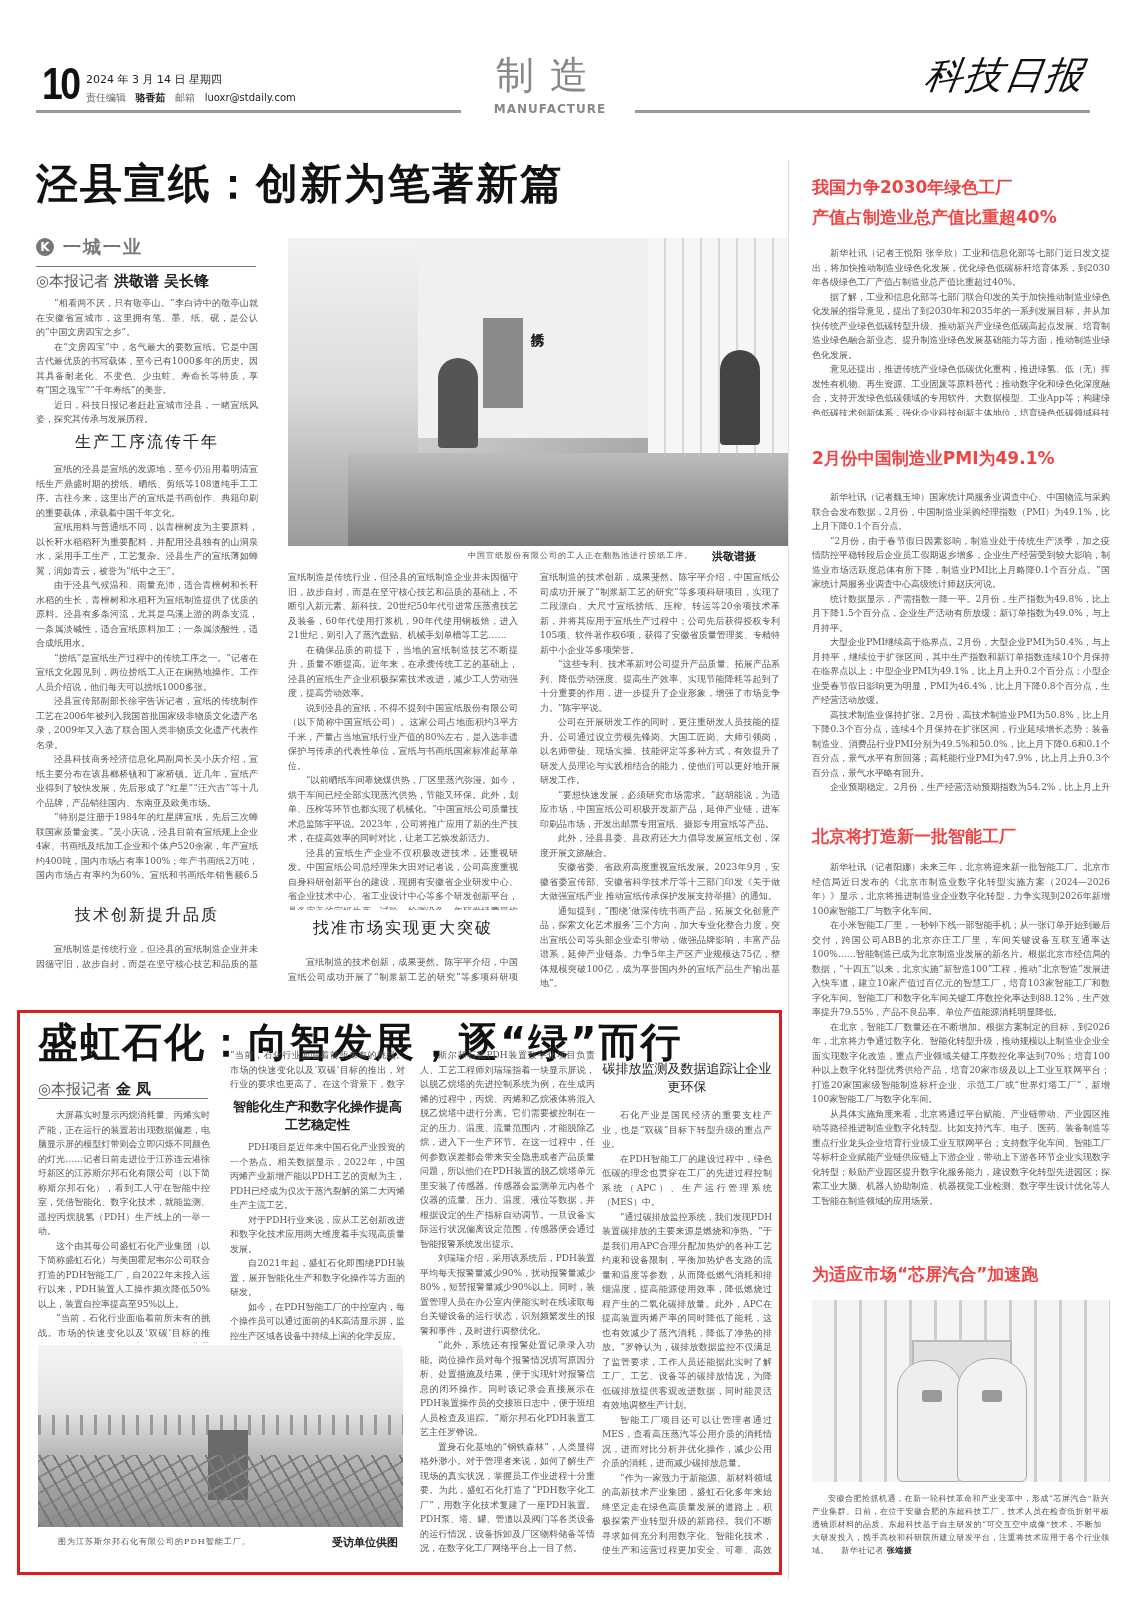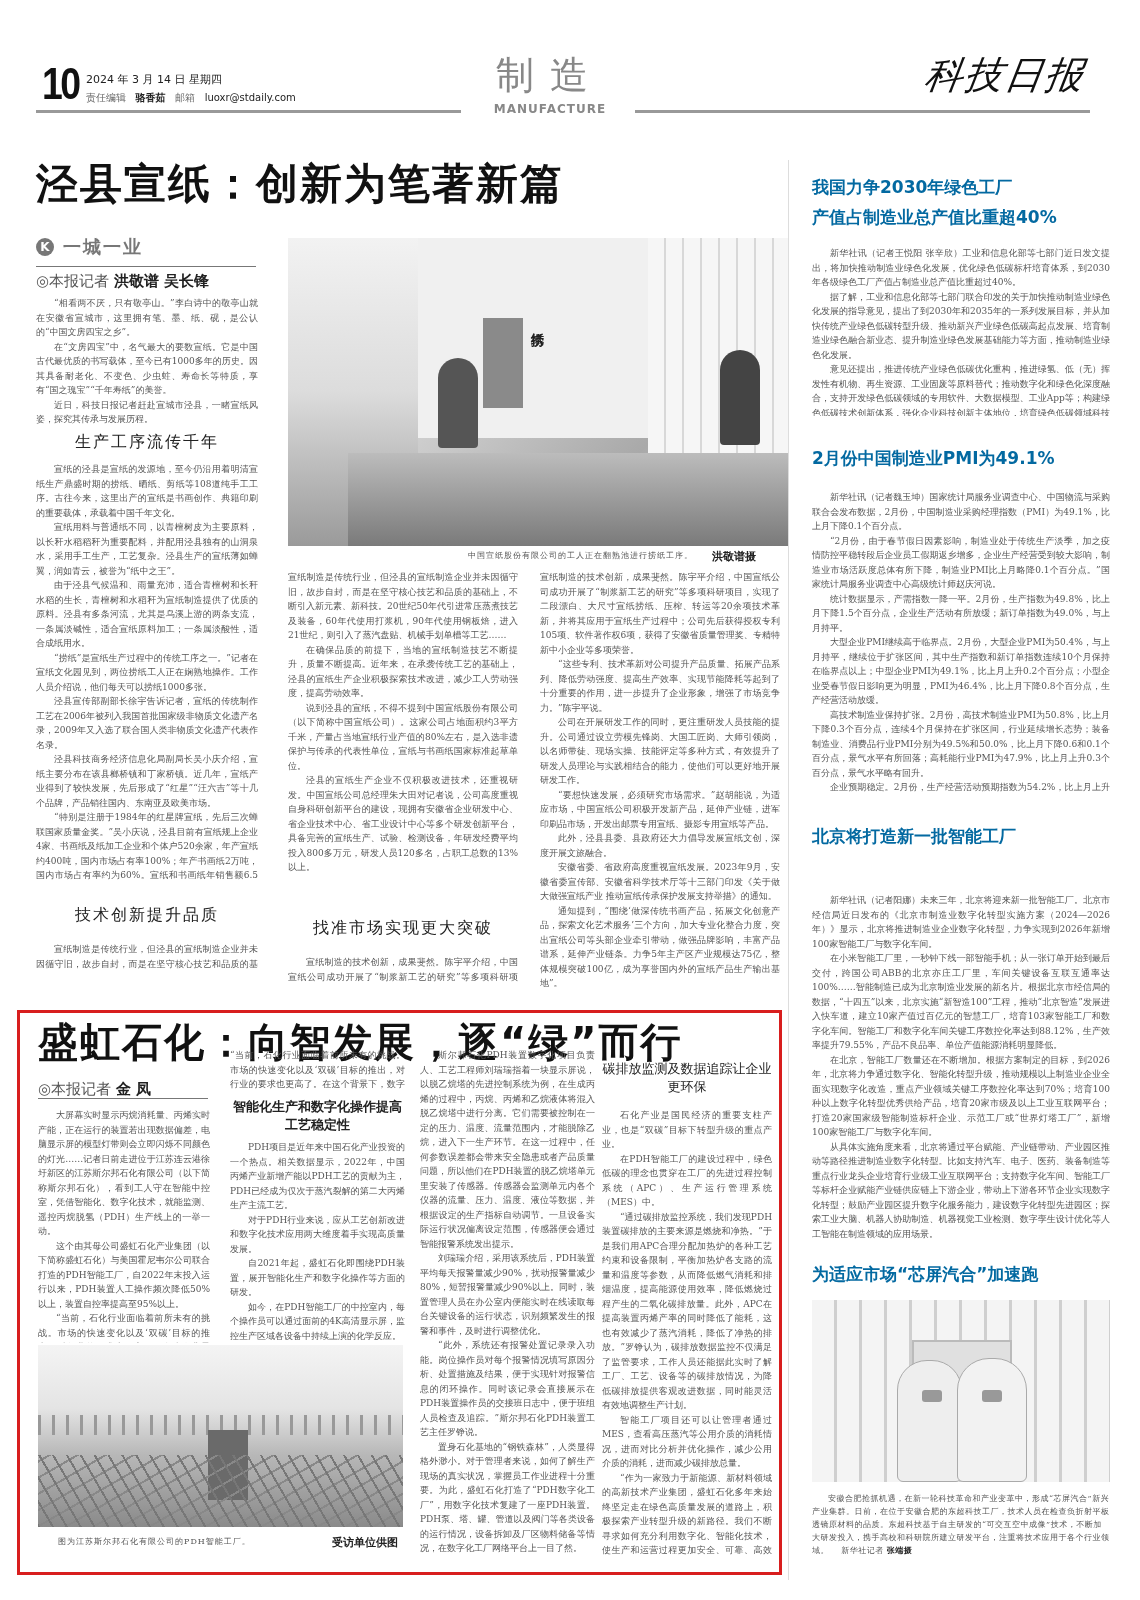--- a/index.html
+++ b/index.html
@@ -12,21 +12,21 @@
 .date-line{left:86px;top:72px;font-family:"DejaVu Sans",sans-serif;font-size:11px;color:#222}
 .editor-line{left:86px;top:91px;font-family:"DejaVu Sans",sans-serif;font-size:10px;color:#666}
 .editor-line b{color:#222;font-weight:700}
 .rule-l{left:36px;top:110px;width:425px;height:3px;background:#999}
 .rule-r{left:635px;top:110px;width:455px;height:3px;background:#999}
 .section-cn{left:470px;top:50px;width:160px;text-align:center;font-family:"DejaVu Sans",sans-serif;font-weight:400;font-size:38px;color:#888;letter-spacing:16px}
 .section-en{left:470px;top:102px;width:160px;text-align:center;font-family:"DejaVu Sans",sans-serif;font-weight:700;font-size:12px;color:#888;letter-spacing:1px}
 .logo{left:925px;top:50px;font-family:"DejaVu Serif",serif;font-style:italic;font-size:38px;color:#111;letter-spacing:2px;transform:skewX(-8deg)}
 
 .h-main{font-family:"DejaVu Sans",sans-serif;font-weight:700;color:#111;letter-spacing:2px}
-.h-side{font-family:"DejaVu Sans",sans-serif;font-weight:700;color:#0369a1}
+.h-side{font-family:"DejaVu Sans",sans-serif;font-weight:700;color:#ef4444}
 .subhead{font-family:"DejaVu Sans",sans-serif;font-size:16px;color:#222;text-align:center;letter-spacing:2px}
 .body-text{font-size:9px;line-height:14.5px;color:#555;text-align:justify}
 .body-text p{text-indent:2em}
 .caption{font-family:"DejaVu Serif",serif;font-size:8px;color:#555;letter-spacing:1px}
 .credit{font-family:"DejaVu Sans",sans-serif;font-size:11px;color:#222;font-weight:700}
 .byline{font-family:"DejaVu Serif",serif;font-size:15px;color:#555}
 .byline b{font-family:"DejaVu Sans",sans-serif;color:#222}
 .photo{background:linear-gradient(135deg,#e8e8e8 0%,#cfcfcf 40%,#a9a9a9 70%,#d8d8d8 100%);overflow:hidden}
 .kbadge{display:inline-block;width:18px;height:18px;border-radius:50%;background:#777;color:#fff;font-family:"DejaVu Sans",sans-serif;font-weight:700;font-size:12px;text-align:center;line-height:18px;vertical-align:middle}
 .red-box{left:17px;top:1010px;width:765px;height:565px;border:3px solid #d81e1e}
@@ -92,20 +92,21 @@
   <div style="position:absolute;left:150px;top:120px;width:40px;height:90px;border-radius:20px 20px 4px 4px;background:#555"></div>
   <div style="position:absolute;left:432px;top:112px;width:40px;height:95px;border-radius:20px 20px 4px 4px;background:#444"></div>
 </div>
 <div class="abs caption" style="left:468px;top:550px">中国宣纸股份有限公司的工人正在翻熟池进行捞纸工序。</div>
 <div class="abs credit" style="left:712px;top:549px">洪敬谱摄</div>
 
 <div class="abs body-text" style="left:288px;top:570px;width:230px;height:340px;overflow:hidden">
   <p style="text-indent:0">宣纸制造是传统行业，但泾县的宣纸制造企业并未因循守旧，故步自封，而是在坚守核心技艺和品质的基础上，不断引入新元素、新科技。20世纪50年代引进常压蒸煮技艺及装备，60年代使用打浆机，90年代使用钢板焙，进入21世纪，则引入了蒸汽盘贴、机械手划单槽等工艺……</p>
   <p>在确保品质的前提下，当地的宣纸制造技艺不断提升，质量不断提高。近年来，在承袭传统工艺的基础上，泾县的宣纸生产企业积极探索技术改进，减少工人劳动强度，提高劳动效率。</p>
   <p>说到泾县的宣纸，不得不提到中国宣纸股份有限公司（以下简称中国宣纸公司）。这家公司占地面积约3平方千米，产量占当地宣纸行业产值的80%左右，是入选非遗保护与传承的代表性单位，宣纸与书画纸国家标准起草单位。</p>
+  <p>“以前晒纸车间靠烧煤供热，厂区里蒸汽弥漫。如今，烘干车间已经全部实现蒸汽供热，节能又环保。此外，划单、压榨等环节也都实现了机械化。”中国宣纸公司质量技术总监陈宇平说。2023年，公司将推广应用了新的生产技术，在提高效率的同时对比，让老工艺焕发新活力。</p>
   <p>泾县的宣纸生产企业不仅积极改进技术，还重视研发。中国宣纸公司总经理朱大田对记者说，公司高度重视自身科研创新平台的建设，现拥有安徽省企业研发中心、省企业技术中心、省工业设计中心等多个研发创新平台，具备完善的宣纸生产、试验、检测设备，年研发经费平均投入800多万元，研发人员120多名，占职工总数的13%以上。</p>
 </div>
 <div class="abs subhead" style="left:288px;top:918px;width:230px">找准市场实现更大突破</div>
 <div class="abs body-text" style="left:288px;top:955px;width:230px;height:30px;overflow:hidden">
   <p>宣纸制造的技术创新，成果斐然。陈宇平介绍，中国宣纸公司成功开展了“制浆新工艺的研究”等多项科研项目，实现了二段漂白、大尺寸宣纸捞纸、压榨、转运等20余项技术革新，并将其应用于宣纸生产过程中；公司先后获得授权专利105项、软件著作权6项，获得了安徽省质量管理奖、专精特新中小企业等多项荣誉。</p>
 </div>
 
 <div class="abs body-text" style="left:540px;top:570px;width:240px;height:420px;overflow:hidden">
   <p style="text-indent:0">宣纸制造的技术创新，成果斐然。陈宇平介绍，中国宣纸公司成功开展了“制浆新工艺的研究”等多项科研项目，实现了二段漂白、大尺寸宣纸捞纸、压榨、转运等20余项技术革新，并将其应用于宣纸生产过程中；公司先后获得授权专利105项、软件著作权6项，获得了安徽省质量管理奖、专精特新中小企业等多项荣誉。</p>
   <p>“这些专利、技术革新对公司提升产品质量、拓展产品系列、降低劳动强度、提高生产效率、实现节能降耗等起到了十分重要的作用，进一步提升了企业形象，增强了市场竞争力。”陈宇平说。</p>
@@ -182,21 +183,21 @@
   <p>新华社讯（记者魏玉坤）国家统计局服务业调查中心、中国物流与采购联合会发布数据，2月份，中国制造业采购经理指数（PMI）为49.1%，比上月下降0.1个百分点。</p>
   <p>“2月份，由于春节假日因素影响，制造业处于传统生产淡季，加之疫情防控平稳转段后企业员工假期返乡增多，企业生产经营受到较大影响，制造业市场活跃度总体有所下降，制造业PMI比上月略降0.1个百分点。”国家统计局服务业调查中心高级统计师赵庆河说。</p>
   <p>统计数据显示，产需指数一降一平。2月份，生产指数为49.8%，比上月下降1.5个百分点，企业生产活动有所放缓；新订单指数为49.0%，与上月持平。</p>
   <p>大型企业PMI继续高于临界点。2月份，大型企业PMI为50.4%，与上月持平，继续位于扩张区间，其中生产指数和新订单指数连续10个月保持在临界点以上；中型企业PMI为49.1%，比上月上升0.2个百分点；小型企业受春节假日影响更为明显，PMI为46.4%，比上月下降0.8个百分点，生产经营活动放缓。</p>
   <p>高技术制造业保持扩张。2月份，高技术制造业PMI为50.8%，比上月下降0.3个百分点，连续4个月保持在扩张区间，行业延续增长态势；装备制造业、消费品行业PMI分别为49.5%和50.0%，比上月下降0.6和0.1个百分点，景气水平有所回落；高耗能行业PMI为47.9%，比上月上升0.3个百分点，景气水平略有回升。</p>
   <p>企业预期稳定。2月份，生产经营活动预期指数为54.2%，比上月上升0.2个百分点，表明企业对春节后市场发展信心有所增强。</p>
 
 </div>
 
 <div class="abs h-side" style="left:812px;top:824px;width:300px;font-size:17px;line-height:24px">北京将打造新一批智能工厂</div>
-<div class="abs body-text" style="left:812px;top:893px;width:298px;height:360px;overflow:hidden">
+<div class="abs body-text" style="left:812px;top:860px;width:298px;height:360px;overflow:hidden">
   <p>新华社讯（记者阳娜）未来三年，北京将迎来新一批智能工厂。北京市经信局近日发布的《北京市制造业数字化转型实施方案（2024—2026年）》显示，北京将推进制造业企业数字化转型，力争实现到2026年新增100家智能工厂与数字化车间。</p>
   <p>在小米智能工厂里，一秒钟下线一部智能手机；从一张订单开始到最后交付，跨国公司ABB的北京亦庄工厂里，车间关键设备互联互通率达100%……智能制造已成为北京制造业发展的新名片。根据北京市经信局的数据，“十四五”以来，北京实施“新智造100”工程，推动“北京智造”发展进入快车道，建立10家产值过百亿元的智慧工厂，培育103家智能工厂和数字化车间。智能工厂和数字化车间关键工序数控化率达到88.12%，生产效率提升79.55%，产品不良品率、单位产值能源消耗明显降低。</p>
   <p>在北京，智能工厂数量还在不断增加。根据方案制定的目标，到2026年，北京将力争通过数字化、智能化转型升级，推动规模以上制造业企业全面实现数字化改造，重点产业领域关键工序数控化率达到70%；培育100种以上数字化转型优秀供给产品，培育20家市级及以上工业互联网平台；打造20家国家级智能制造标杆企业、示范工厂或“世界灯塔工厂”，新增100家智能工厂与数字化车间。</p>
   <p>从具体实施角度来看，北京将通过平台赋能、产业链带动、产业园区推动等路径推进制造业数字化转型。比如支持汽车、电子、医药、装备制造等重点行业龙头企业培育行业级工业互联网平台；支持数字化车间、智能工厂等标杆企业赋能产业链供应链上下游企业，带动上下游各环节企业实现数字化转型；鼓励产业园区提升数字化服务能力，建设数字化转型先进园区；探索工业大脑、机器人协助制造、机器视觉工业检测、数字孪生设计优化等人工智能在制造领域的应用场景。</p>
 </div>
 
 <div class="abs h-side" style="left:812px;top:1262px;width:300px;font-size:17px;line-height:24px">为适应市场“芯屏汽合”加速跑</div>
 <div class="abs photo" style="left:812px;top:1300px;width:298px;height:182px;background:repeating-linear-gradient(90deg,#f4f4f4 0 22px,#cfcfcf 22px 25px)">
   <div style="position:absolute;left:100px;top:40px;width:100px;height:50px;background:#e0e0e0;border:2px solid #bbb"></div>
   <div style="position:absolute;left:85px;top:60px;width:65px;height:122px;border-radius:30px 30px 6px 6px;background:#eee;border:1px solid #aaa"></div>

